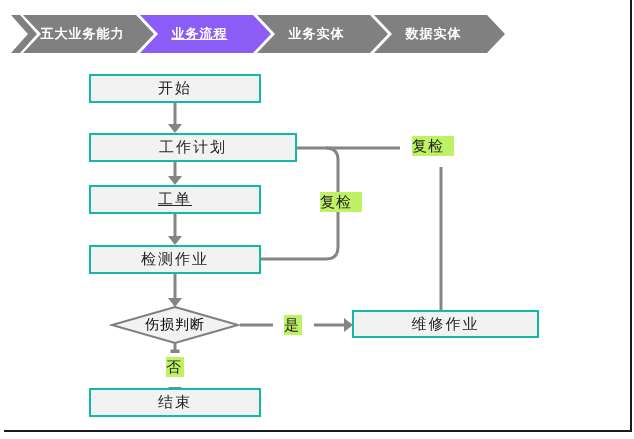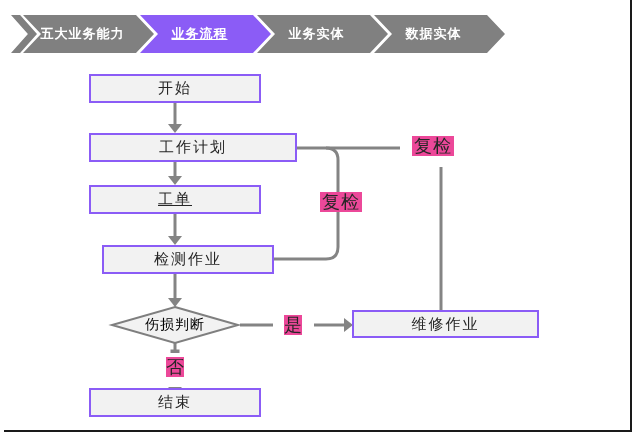--- a/index.html
+++ b/index.html
@@ -28,40 +28,40 @@
     clip-path:polygon(0 0,calc(100% - 18px) 0,100% 50%,calc(100% - 18px) 100%,0 100%,18px 50%);
     display:flex;align-items:center;justify-content:center;
     font-size:13px;font-weight:bold;letter-spacing:1px;
     padding-right:12px;box-sizing:border-box;
   }
   .nav-step.active{background:#8b5cf6;text-decoration:underline;}
 
   
   .flow-box{
     position:absolute;box-sizing:border-box;
-    background:#F2F2F2;border:2px solid #8b5cf6;
+    background:#F2F2F2;border:2px solid #14b8a6;
     display:flex;align-items:center;justify-content:center;
     font-size:15px;color:#262626;letter-spacing:2px;
   }
   .box-start   {left:89px; top:74px;  width:172px;height:29px;}
   .box-plan    {left:89px; top:133px; width:208px;height:29px;}
   .box-order   {left:89px; top:185px; width:172px;height:29px;text-decoration:underline;}
-  .box-inspect {left:102px; top:245px; width:172px;height:29px;}
+  .box-inspect {left:89px; top:245px; width:172px;height:29px;}
   .box-end     {left:89px; top:388px; width:172px;height:29px;}
   .box-repair  {left:352px;top:310px; width:187px;height:28px;}
 
   .diamond-label{
     position:absolute;left:112px;top:307px;width:126px;height:36px;
     display:flex;align-items:center;justify-content:center;
     font-size:14px;color:#000000;letter-spacing:1px;
   }
 
   .edge-label{
-    position:absolute;background:#ec4899;color:#262626;
-    font-size:18px;line-height:20px;text-align:center;letter-spacing:1px;
+    position:absolute;background:#bef264;color:#262626;
+    font-size:15px;line-height:20px;letter-spacing:1px;
   }
   .lbl-recheck-inner{left:320px;top:192px;width:42px;height:20px;}
   .lbl-recheck-outer{left:412px;top:136px;width:42px;height:20px;}
   .lbl-yes{left:284px;top:315px;width:18px;height:20px;}
   .lbl-no {left:166px;top:357px;width:18px;height:20px;}
 
   .svg-layer{position:absolute;left:0;top:0;pointer-events:none;}
 
   
   .frame-right{position:absolute;left:630px;top:0;width:2px;height:432px;background:#1a1a1a;}

